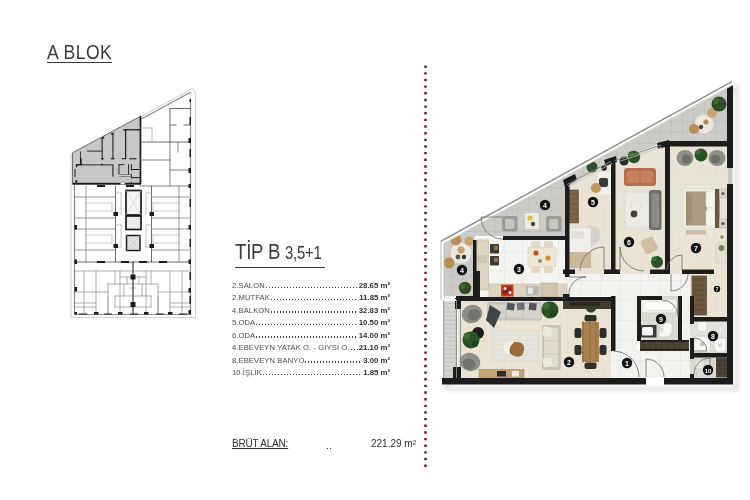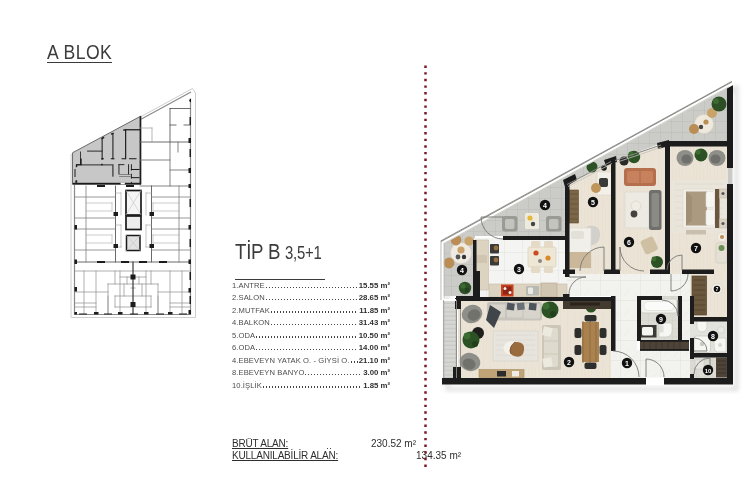--- a/index.html
+++ b/index.html
@@ -7,44 +7,39 @@
        font-family:"Liberation Sans",sans-serif;}
   .abs{position:absolute;}
 </style>
 </head>
 <body>
 
 <div class="abs" style="left:47px;top:43px;width:65px;border-bottom:1.7px solid #3a3a3a;padding-bottom:0px;">
   <div style="font-size:20px;line-height:19px;color:#3c3c3c;letter-spacing:0.5px;transform:scaleX(0.88);transform-origin:0 0;white-space:nowrap;">A BLOK</div>
 </div>
 
-<div class="abs" style="left:235px;top:242px;width:90px;border-bottom:1.7px solid #3a3a3a;padding-bottom:16px;">
+<div class="abs" style="left:235px;top:242px;width:90px;border-bottom:1.7px solid #3a3a3a;padding-bottom:4px;">
   <div style="font-size:22px;line-height:20px;color:#3c3c3c;transform:scaleX(0.85);transform-origin:0 0;white-space:nowrap;letter-spacing:-0.3px;">TİP B <span style="font-size:17.5px;">3,5+1</span></div>
 </div>
 
 <div class="abs" style="left:232px;top:281px;width:158px;">
   <div class="row">
-      <span class="lbl">1.ANTRE </span>
-      <span class="dots"></span>
-      <span class="val">15.55 m²</span>
-    </div>
-  <div class="row">
       <span class="lbl">2.SALON</span>
       <span class="dots"></span>
       <span class="val">28.65 m²</span>
     </div>
   <div class="row">
       <span class="lbl">2.MUTFAK </span>
       <span class="dots"></span>
       <span class="val">11.85 m²</span>
     </div>
   <div class="row">
       <span class="lbl">4.BALKON</span>
       <span class="dots"></span>
-      <span class="val">31.43 m²</span>
+      <span class="val">32.83 m²</span>
     </div>
   <div class="row">
       <span class="lbl">5.ODA </span>
       <span class="dots"></span>
       <span class="val">10.50 m²</span>
     </div>
   <div class="row">
       <span class="lbl">6.ODA </span>
       <span class="dots"></span>
       <span class="val">14.00 m²</span>
@@ -73,26 +68,21 @@
   .srow{display:flex;align-items:flex-end;height:12.2px;gap:37px;}
   .slbl{font-size:10px;color:#2e2e2e;white-space:nowrap;text-decoration:underline;letter-spacing:-0.2px;}
   .sdots{flex:1;height:1.7px;margin:0 2px;background:repeating-linear-gradient(to right,#454545 0 1.2px,rgba(0,0,0,0) 1.2px 3.2px);}
   .sval{font-size:10px;color:#2e2e2e;white-space:nowrap;}
 </style>
 
 <div class="abs" style="left:232px;top:437px;width:184px;">
   <div class="srow">
       <span class="slbl">BRÜT ALAN:</span>
       <span class="sdots"></span>
-      <span class="sval">230.52 m²</span>
-    </div>
-  <div class="srow">
-      <span class="slbl">KULLANILABİLİR ALAN:</span>
-      <span class="sdots"></span>
-      <span class="sval">134.35 m²</span>
+      <span class="sval">221.29 m²</span>
     </div>
 </div>
 
 <svg class="abs" style="left:423px;top:64px;" width="5" height="406" viewBox="0 0 5 406">
   <line x1="2.5" y1="1.5" x2="2.5" y2="404" stroke="#7a1a26" stroke-width="2.5" stroke-dasharray="2.4 4.25"></line>
 </svg>
 
 <svg class="abs" style="left:0;top:0;" width="750" height="500" viewBox="0 0 750 500">
 <defs>
   <pattern id="balcTile" width="11" height="11" patternUnits="userSpaceOnUse">

